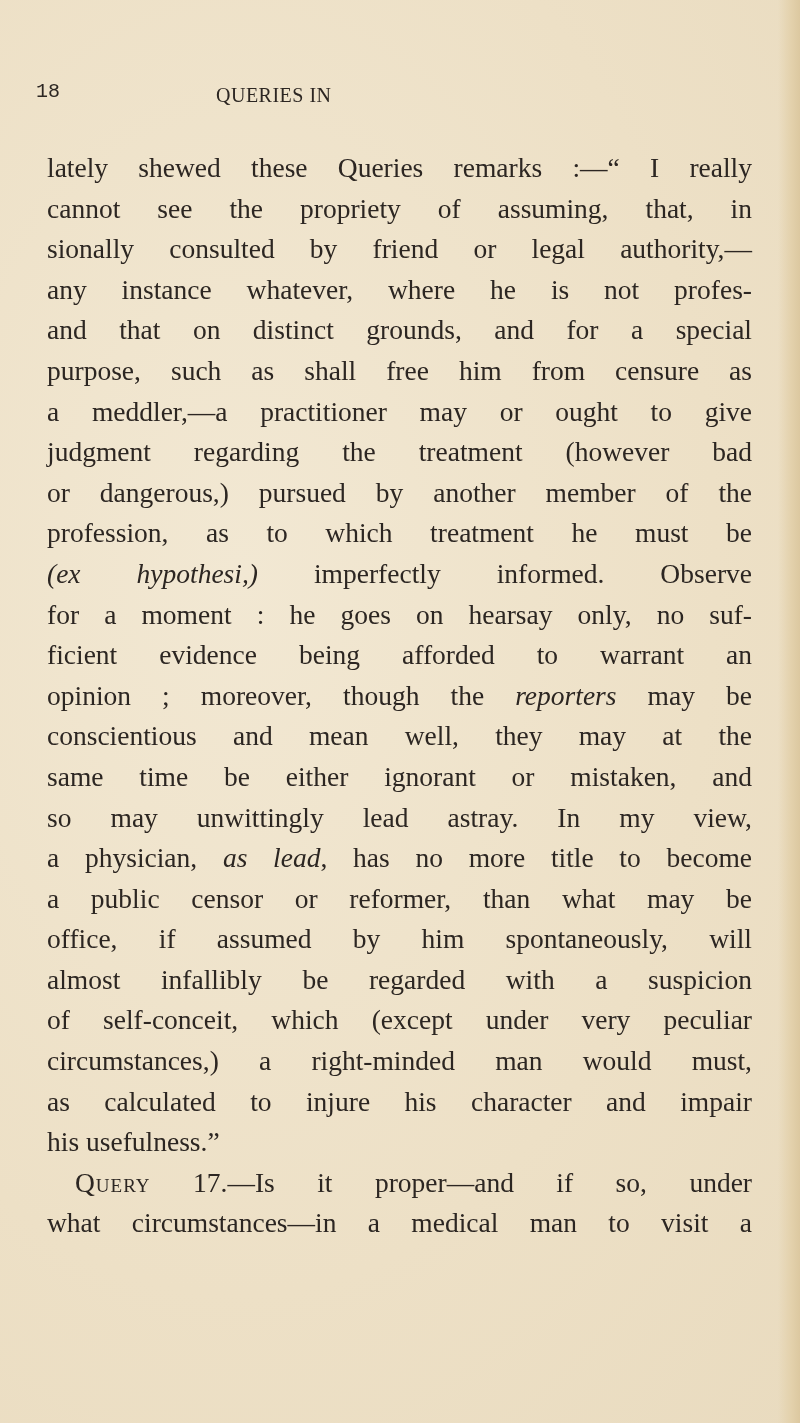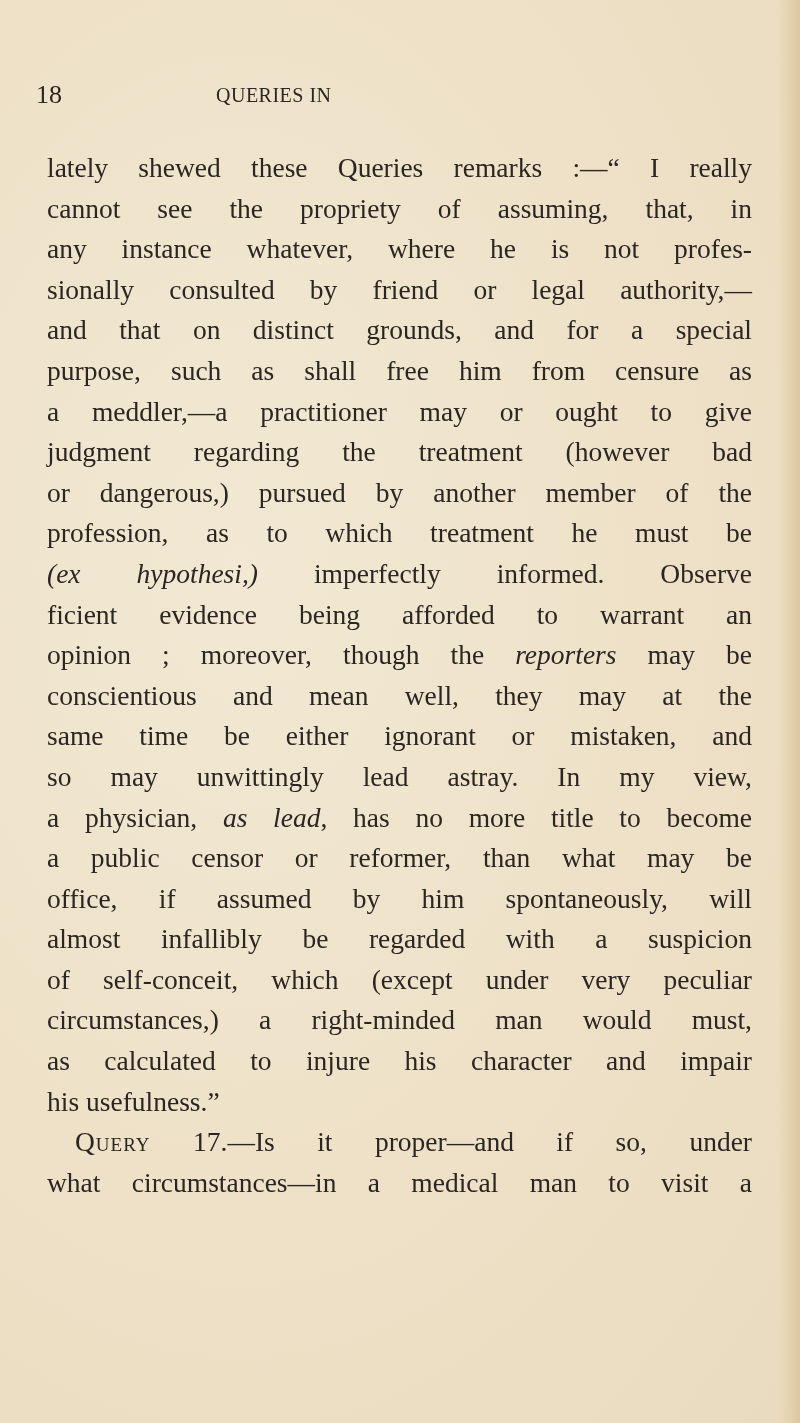--- a/index.html
+++ b/index.html
@@ -12,21 +12,21 @@
     color: #2c2622;
   }
   .right-edge {
     position: absolute; right: 0; top: 0; width: 22px; height: 100%;
     background: linear-gradient(to right, rgba(230,215,185,0) 0%, #e3d1ac 60%, #dcc8a0 100%);
   }
   .header {
     position: absolute; top: 80px; left: 36px; width: 720px; height: 36px;
   }
   .page-number {
-    position: absolute; left: 0; top: 0; font-size: 26px; letter-spacing: 0px;
+    position: absolute; left: 0; top: 0; font-size: 20px; letter-spacing: 0px; font-family: Liberation Mono, monospace;
   }
   .running-head {
     position: absolute; left: 180px; top: 4px; font-size: 20px; letter-spacing: 0.5px;
   }
   .body-text {
     position: absolute; left: 47px; top: 148px; width: 705px;
     font-size: 27.5px; line-height: 40.6px;
   }
   .line {
     display: block; white-space: nowrap;
@@ -44,29 +44,30 @@
 <div class="right-edge"></div>
 
 <div class="header">
   <span class="page-number">18</span>
   <span class="running-head">QUERIES IN</span>
 </div>
 
 <div class="body-text">
   <span class="line">lately shewed these Queries remarks :—“ I really</span>
   <span class="line">cannot see the propriety of assuming, that, in</span>
+  <span class="line">sionally consulted by friend or legal authority,—</span>
   <span class="line">any instance whatever, where he is not profes-</span>
-  <span class="line">sionally consulted by friend or legal authority,—</span>
   <span class="line">and that on distinct grounds, and for a special</span>
   <span class="line">purpose, such as shall free him from censure as</span>
   <span class="line">a meddler,—a practitioner may or ought to give</span>
   <span class="line">judgment regarding the treatment (however bad</span>
   <span class="line">or dangerous,) pursued by another member of the</span>
   <span class="line">profession, as to which treatment he must be</span>
   <span class="line"><span class="italic">(ex hypothesi,)</span><span> imperfectly informed. Observe</span></span>
+  <span class="line">for a moment : he goes on hearsay only, no suf-</span>
   <span class="line">ficient evidence being afforded to warrant an</span>
   <span class="line"><span>opinion ; moreover, though the </span><span class="italic">reporters</span><span> may be</span></span>
   <span class="line">conscientious and mean well, they may at the</span>
   <span class="line">same time be either ignorant or mistaken, and</span>
   <span class="line">so may unwittingly lead astray. In my view,</span>
   <span class="line"><span>a physician, </span><span class="italic">as lead</span><span>, has no more title to become</span></span>
   <span class="line">a public censor or reformer, than what may be</span>
   <span class="line">office, if assumed by him spontaneously, will</span>
   <span class="line">almost infallibly be regarded with a suspicion</span>
   <span class="line">of self-conceit, which (except under very peculiar</span>

